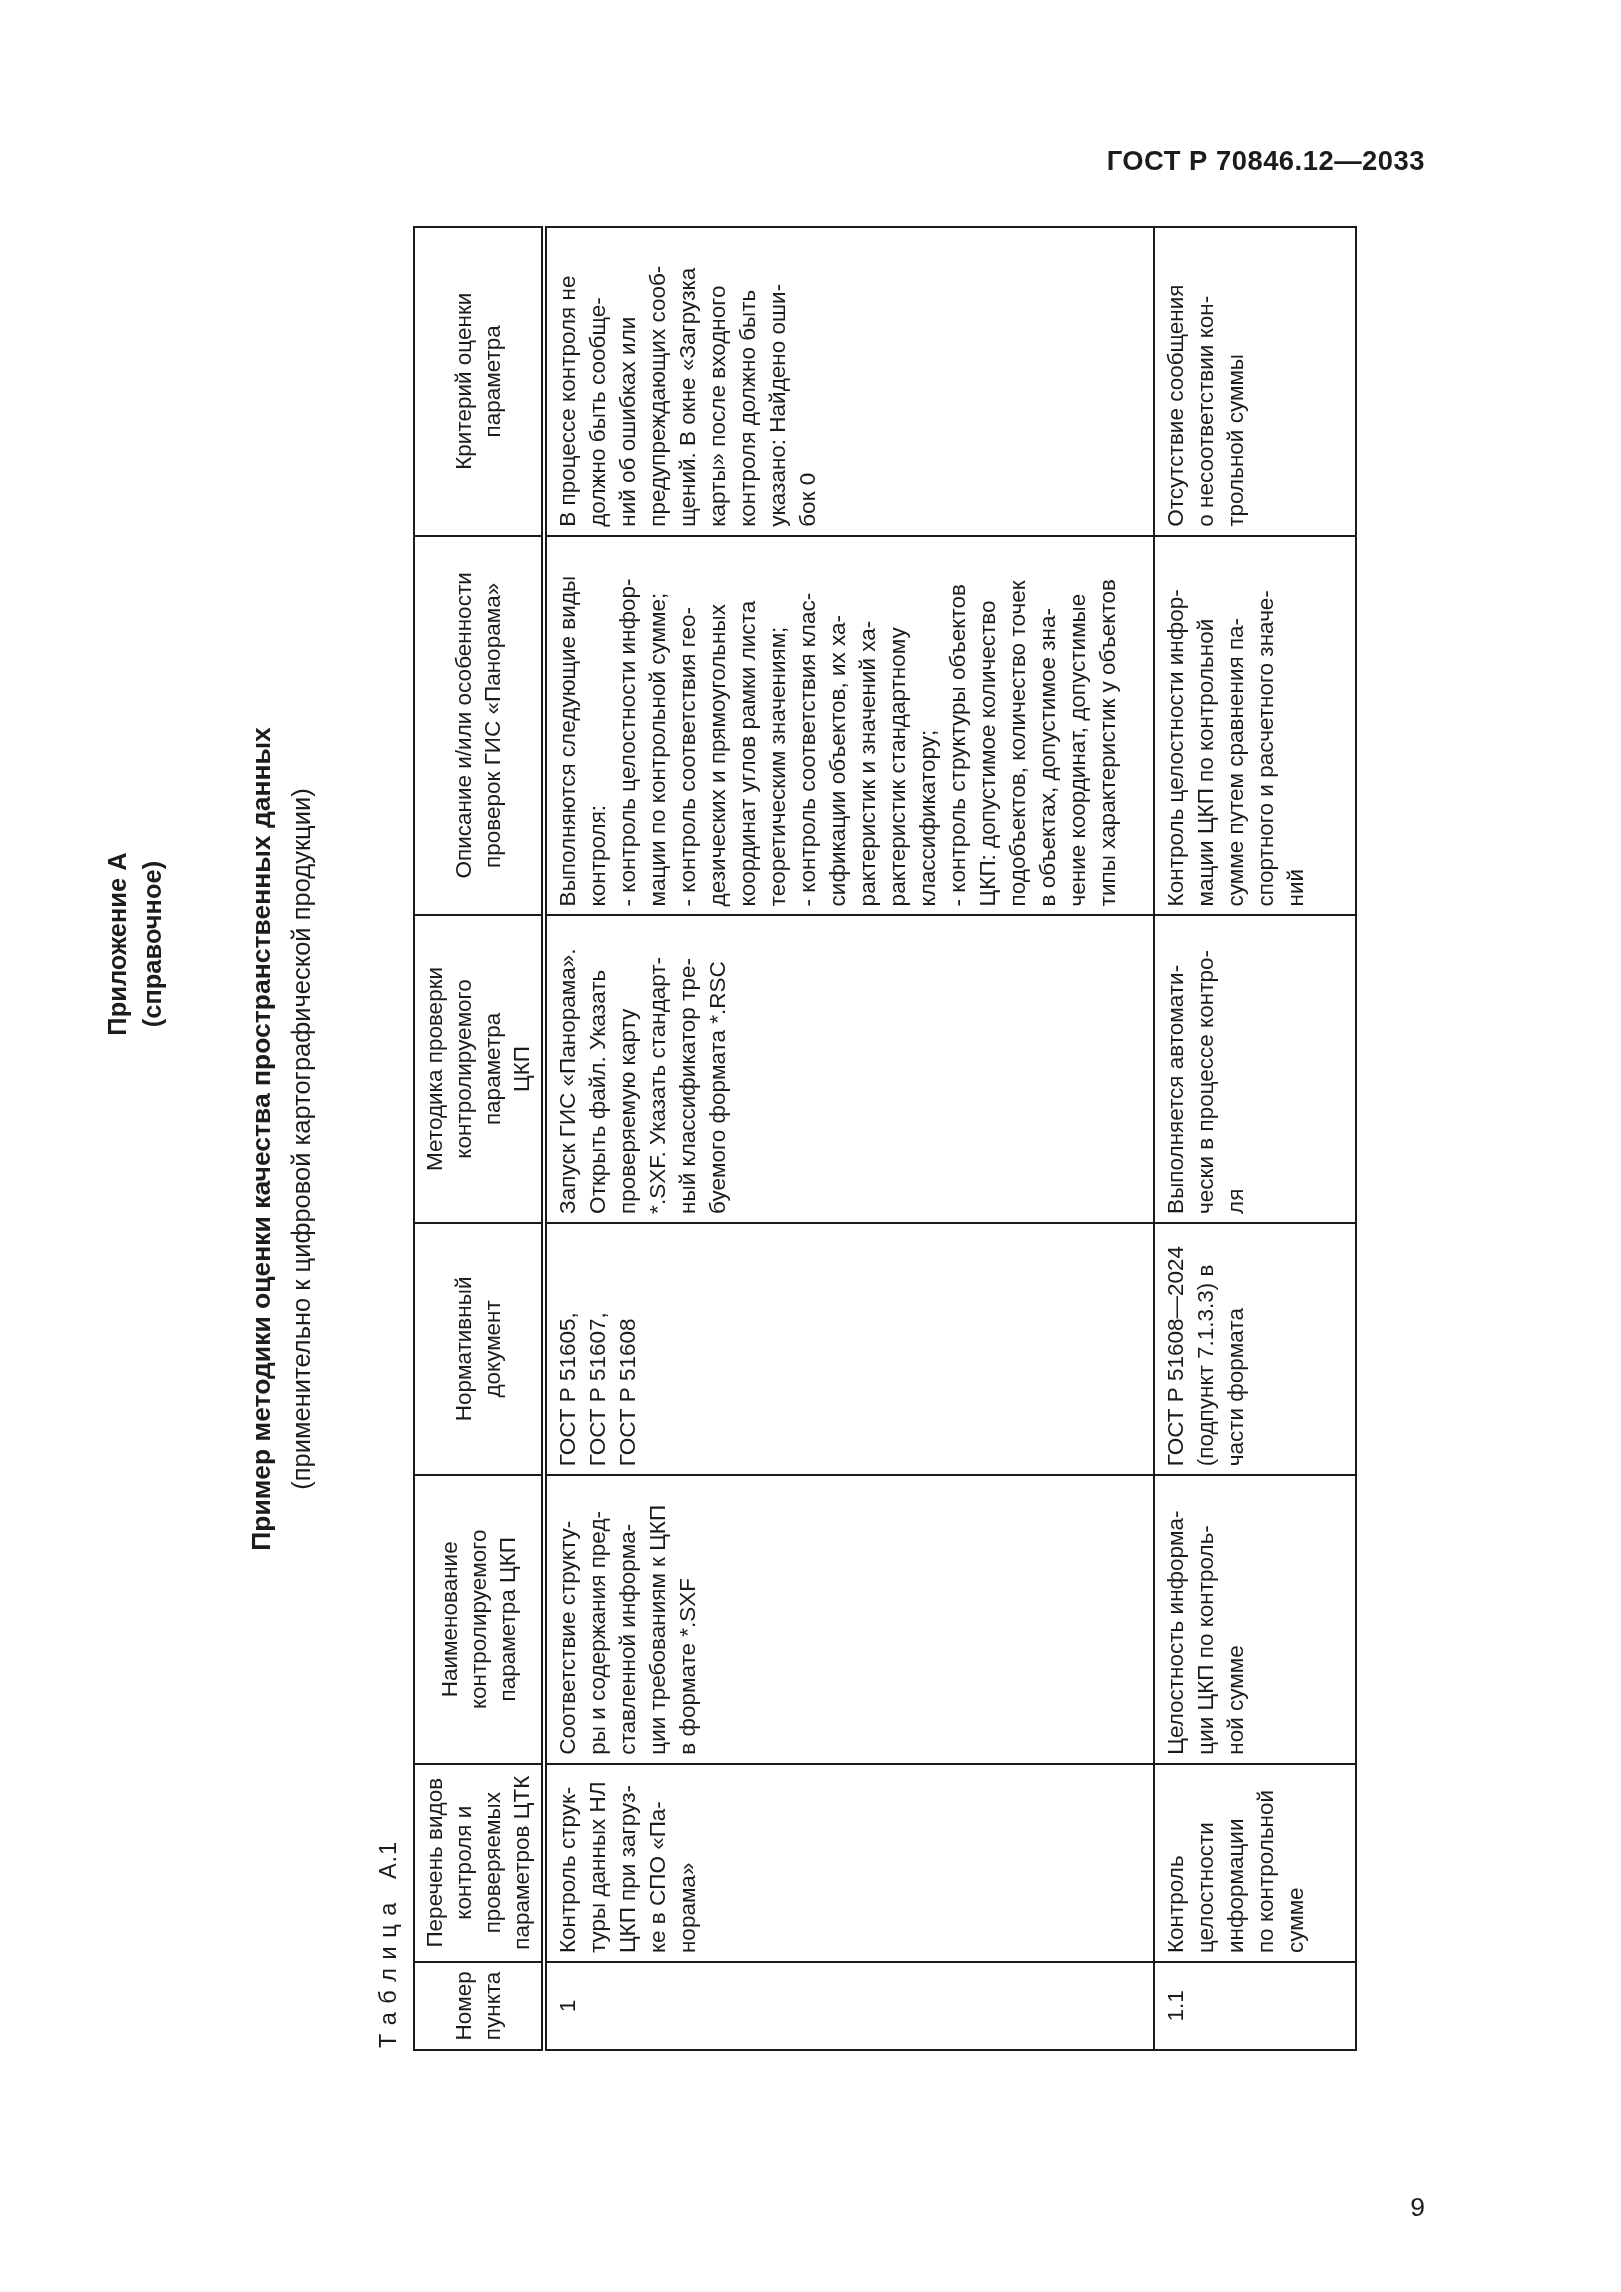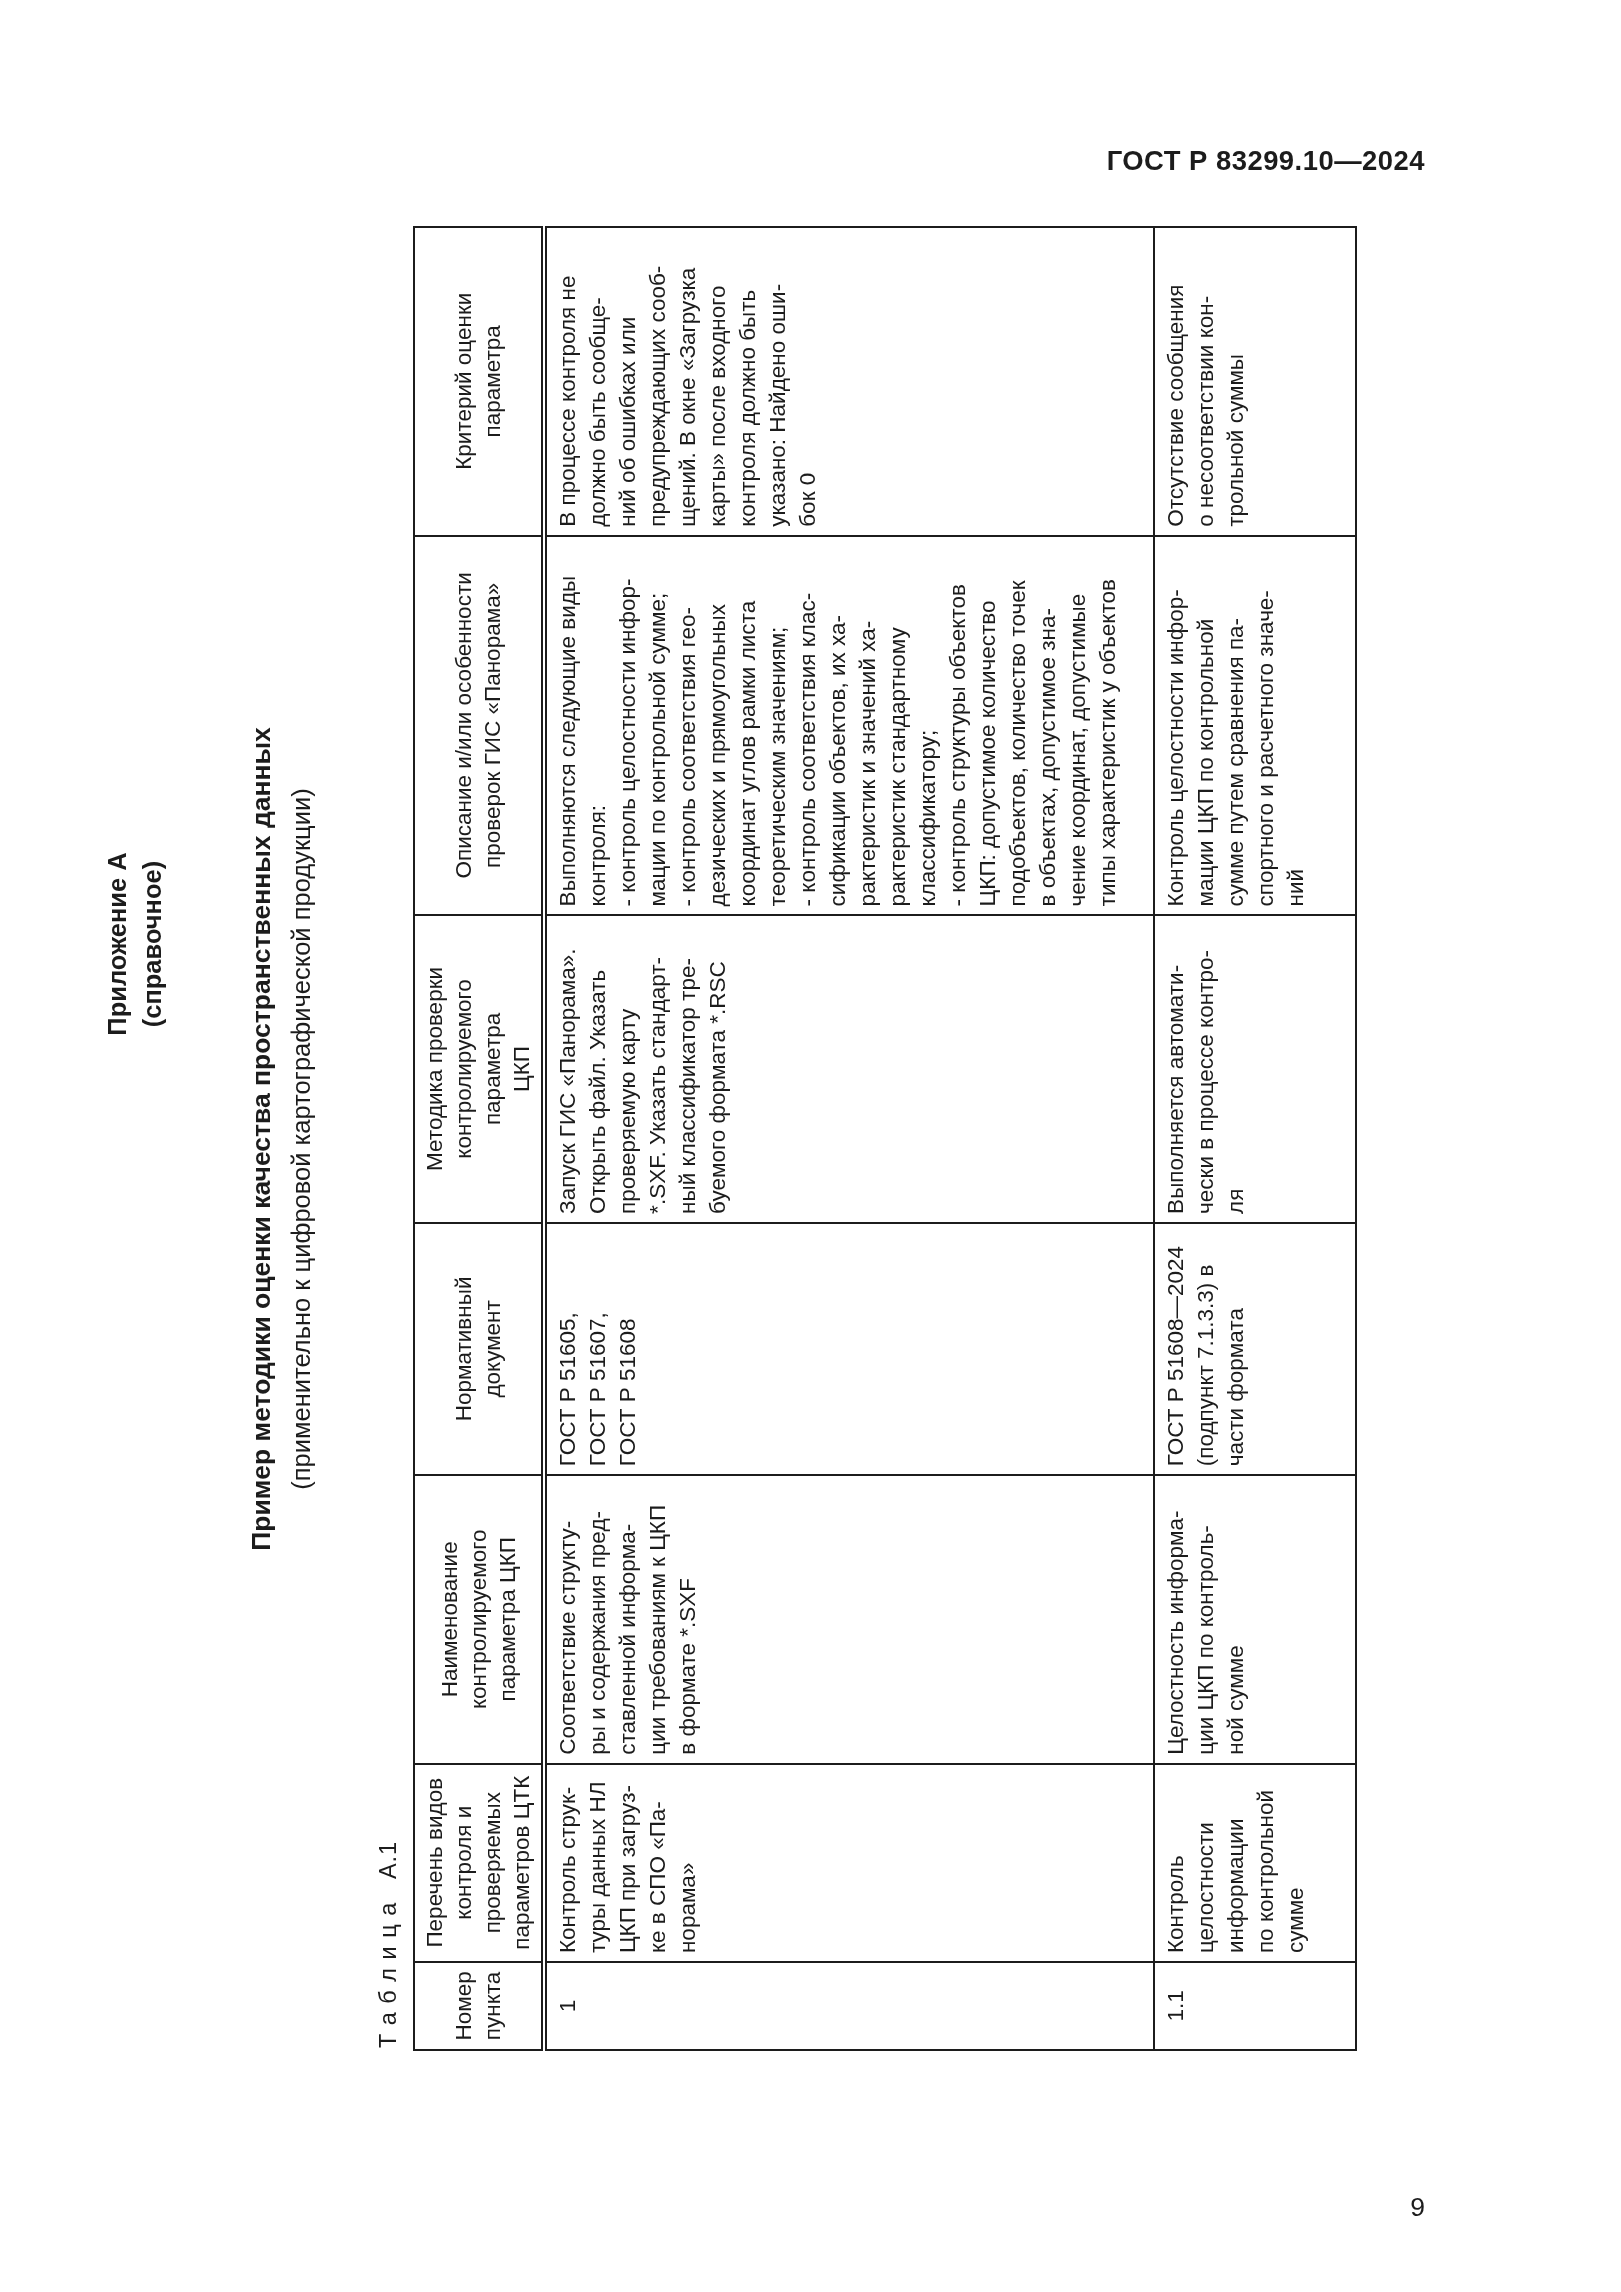--- a/index.html
+++ b/index.html
@@ -52,21 +52,21 @@
   tr.r1{height:610px;}
   tr.r2{height:202px;}
   td.body{vertical-align:top;text-align:left;}
   td.num{vertical-align:top;text-align:center;padding-top:11.8px;}
 </style>
 </head>
 <body>
 
 <div class="page">
 
-  <div class="gost-header">ГОСТ Р 83299.10—2024</div>
+  <div class="gost-header">ГОСТ Р 70846.12—2033</div>
 
   <div class="stage">
 
     <div class="t-line t-appendix">Приложение А</div>
     <div class="t-line t-apptype">(справочное)</div>
     <div class="t-line t-heading">Пример методики оценки качества пространственных данных</div>
     <div class="t-line t-subheading">(применительно к цифровой картографической продукции)</div>
     <div class="t-caption">Т а б л и ц а   А.1</div>
 
     <table class="gt">

